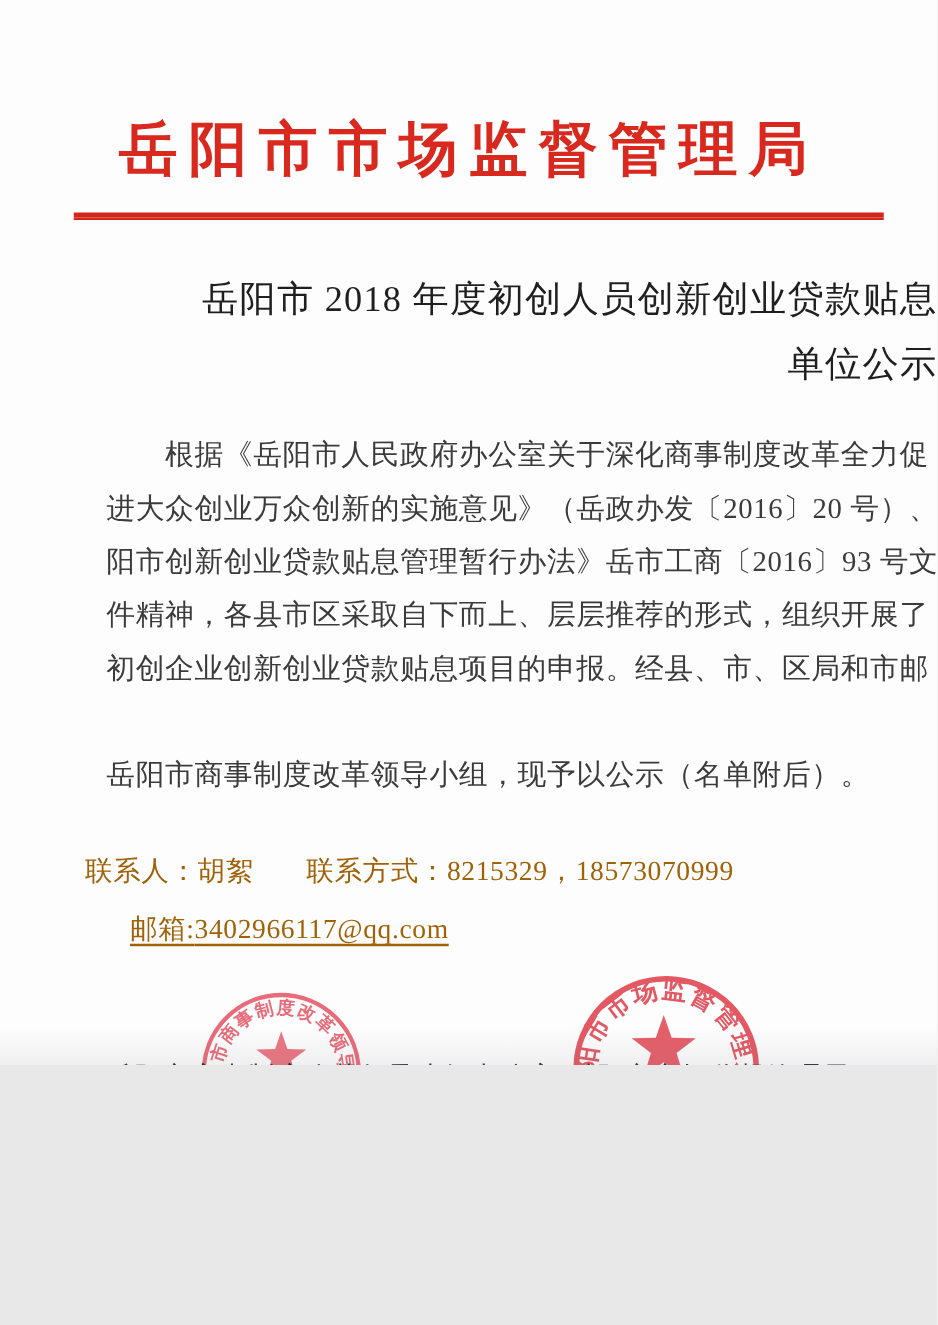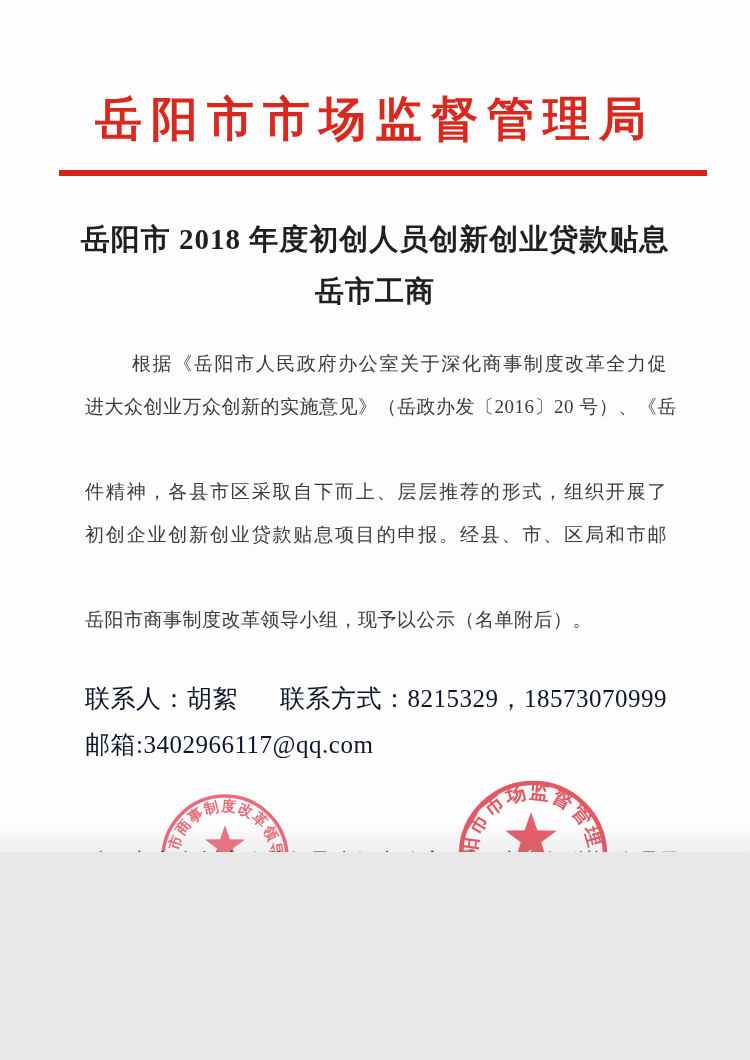--- a/index.html
+++ b/index.html
@@ -41,56 +41,56 @@
   .rule-foot {
     position: absolute;
     top: 984px; left: 55px; width: 650px; height: 5px;
     border-top: 2px solid #d3251a;
     border-bottom: 4px solid #d3251a;
   }
 
   
   .doc-title-1, .doc-title-2 {
     position: absolute; left: 0; right: 0;
-    text-align: center;
+    text-align: right;
     font-size: 29px;
-    font-weight: 700;
+    font-weight: 400;
     color: #1f1f1f;
     letter-spacing: 1px;
     white-space: nowrap;
   }
   .doc-title-1 { top: 220px; }
   .doc-title-2 { top: 272px; }
 
   
   .body-line {
     position: absolute;
     left: 85px; width: 582px;
-    font-size: 19px;
+    font-size: 23px;
     line-height: 27px;
     color: #3b3b3b;
     letter-spacing: 0.5px;
     text-align: justify;
     text-align-last: justify;
     white-space: nowrap;
   }
   .body-line.first { padding-left: 47px; }
   .body-line.last { text-align-last: left; }
 
   
   .contact-line {
     position: absolute;
-    left: 85px;
-    font-size: 25px;
-    color: #0f172a;
+    left: 68px;
+    font-size: 22px;
+    color: #a16207;
     letter-spacing: 0.5px;
     white-space: nowrap;
   }
   .contact-gap { display: inline-block; width: 42px; }
-  .email-underline { text-underline-offset: 5px; }
+  .email-underline { text-decoration: underline; text-underline-offset: 5px; margin-left: 36px; }
 
   
   .sign-org {
     position: absolute;
     font-size: 22px;
     color: #333;
     letter-spacing: 0.5px;
     white-space: nowrap;
   }
   .sign-left  { left: 85px;  top: 847px; }
@@ -110,24 +110,25 @@
 </style>
 </head>
 <body>
 
 <div class="page">
 
   <div class="agency-title">岳阳市市场监督管理局</div>
   <div class="rule-head"></div>
 
   <div class="doc-title-1">岳阳市 2018 年度初创人员创新创业贷款贴息</div>
-  <div class="doc-title-2">岳市工商</div>
+  <div class="doc-title-2">单位公示</div>
 
   <div class="body-line first" style="top:350px">根据《岳阳市人民政府办公室关于深化商事制度改革全力促</div>
   <div class="body-line" style="top:393px">进大众创业万众创新的实施意见》（岳政办发〔2016〕20 号）、《岳</div>
+  <div class="body-line" style="top:436px">阳市创新创业贷款贴息管理暂行办法》岳市工商〔2016〕93 号文</div>
   <div class="body-line" style="top:521px">初创企业创新创业贷款贴息项目的申报。经县、市、区局和市邮</div>
   <div class="body-line" style="top:478px">件精神，各县市区采取自下而上、层层推荐的形式，组织开展了</div>
   <div class="body-line last" style="top:606px">岳阳市商事制度改革领导小组，现予以公示（名单附后）。</div>
 
   <div class="contact-line" style="top:682px">
     <span>联系人：</span><span>胡絮</span><span class="contact-gap"></span><span>联系方式：</span><span>8215329，18573070999</span>
   </div>
   <div class="contact-line" style="top:728px">
     <span class="email-underline"><span>邮箱:</span><span>3402966117@qq.com</span></span>
   </div>

